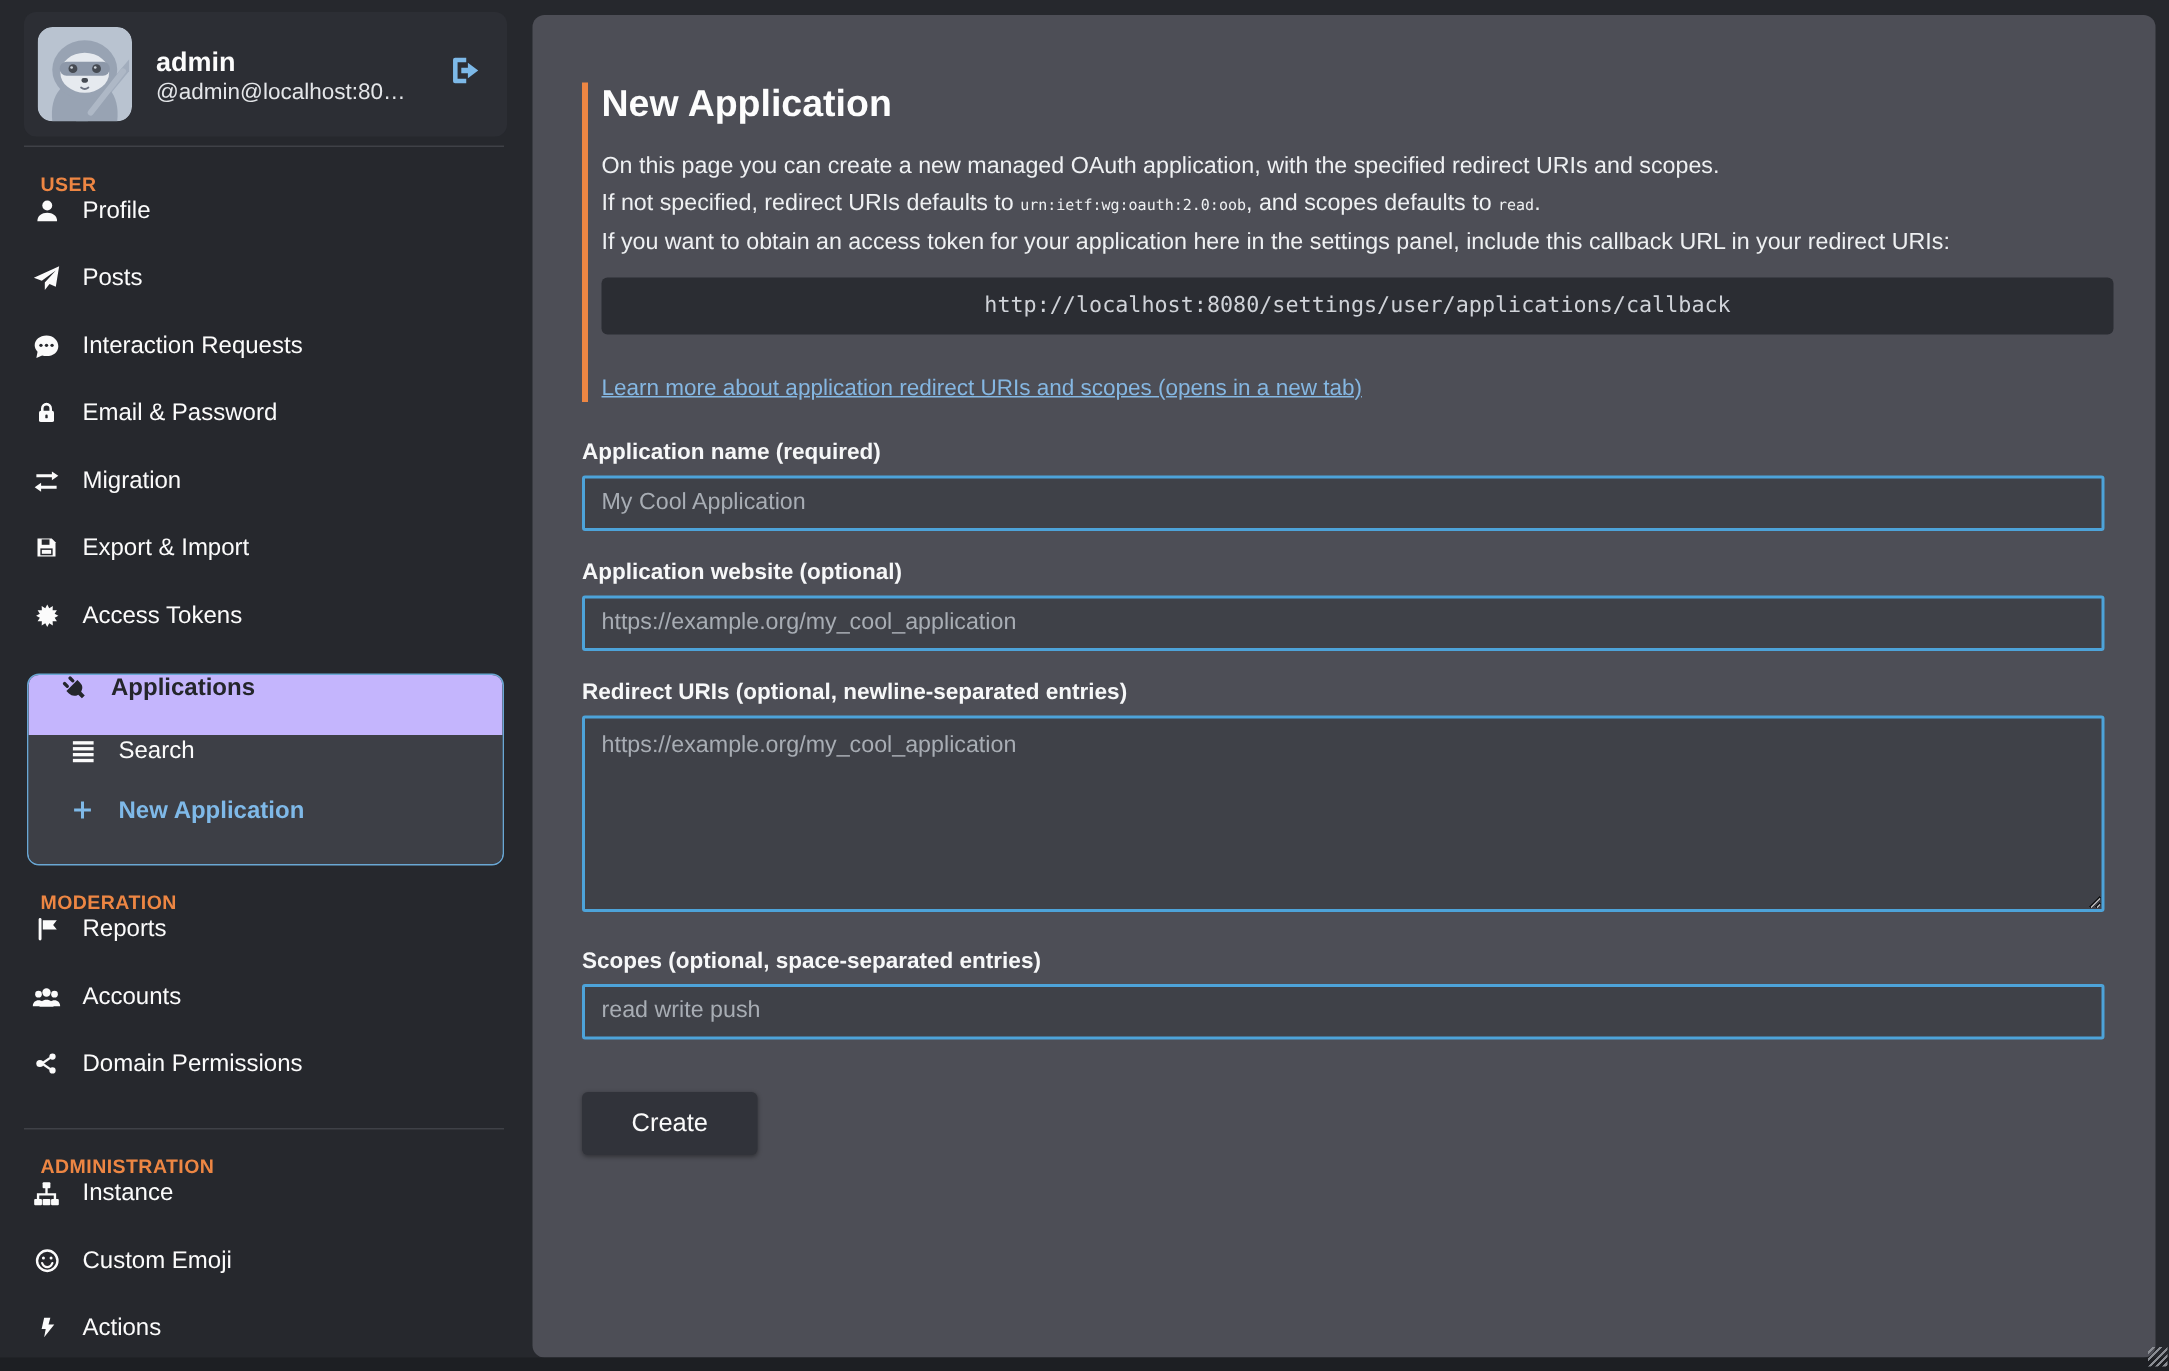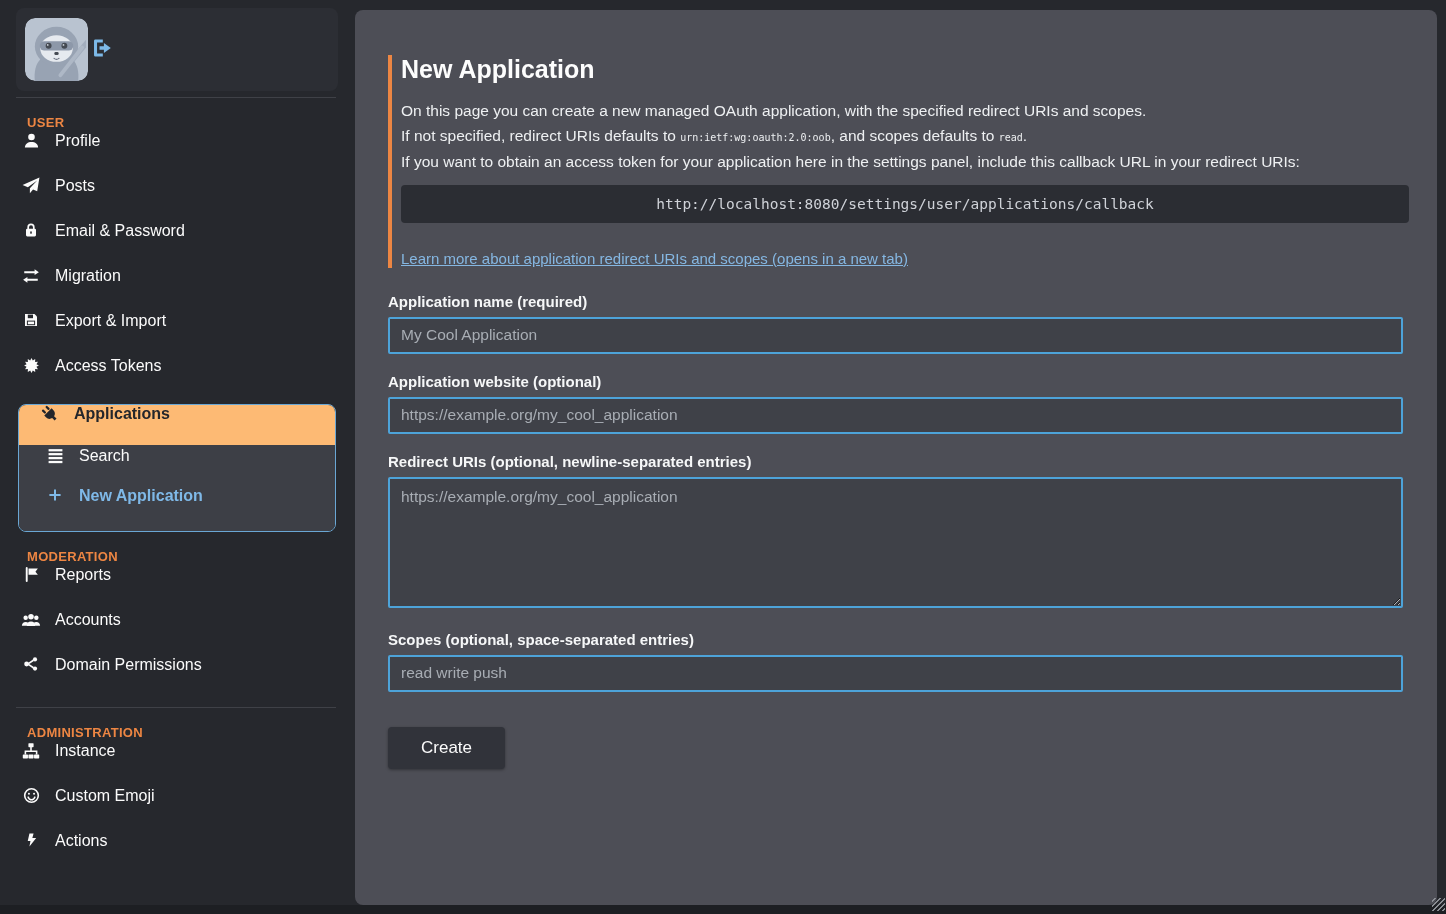--- a/index.html
+++ b/index.html
@@ -35,21 +35,21 @@
     font-size:16px; cursor:pointer;
   }
   .nav-icon { width:24px; display:flex; justify-content:center; align-items:center; margin-right:12px; flex:0 0 24px; }
   .nav-icon svg { display:block; }
 
   .app-block {
     margin-left:18px; width:318px; border:1.5px solid #6aa7d4; border-radius:8px;
     overflow:hidden; margin-top:2px; margin-bottom:4px;
   }
   .app-block .nav-active {
-    background:#fdba74; color:#24262b; font-weight:bold; height:40px;
+    background:#c4b5fd; color:#24262b; font-weight:bold; height:40px;
   }
   .submenu { background:#3d3f46; padding:2px 0 4px 0; }
   .submenu .nav-item { height:40px; padding-left:24px; }
   .submenu .nav-new { color:#7fb9e8; font-weight:bold; }
 
   
   .main {
     flex:1; margin:10px 9px 0 17px; height:895px;
     background:#4d4e56; border-radius:8px;
     padding:45px 35px 0 33px; overflow:hidden;
@@ -111,20 +111,24 @@
           <rect x="15" y="23.5" width="34" height="9.5" rx="4.7" fill="#8d98a9"></rect>
           <circle cx="24" cy="28.2" r="3" fill="#454a52"></circle>
           <circle cx="40" cy="28.2" r="3" fill="#454a52"></circle>
           <circle cx="23.1" cy="27.4" r="0.9" fill="#cdd3da"></circle>
           <circle cx="39.1" cy="27.4" r="0.9" fill="#cdd3da"></circle>
           <rect x="29.8" y="34.5" width="4.4" height="3.2" rx="1.4" fill="#454a52"></rect>
           <path d="M29.5 41 q2.5 2 5 0" stroke="#6b7280" stroke-width="1.2" fill="none" stroke-linecap="round"></path>
           <path d="M36 58 L58 30" stroke="#aeb8c6" stroke-width="4" stroke-linecap="round"></path>
         </svg>
       </div>
+      <div class="user-info">
+        <div class="user-name">admin</div>
+        <div class="user-handle">@admin@localhost:80…</div>
+      </div>
       <div class="logout-btn">
         <span>
           <svg width="24" height="22" viewBox="0 0 16 16" fill="currentColor">
             <path d="M8.6 1.8v2.2H4.4v8h4.2v2.2H3.2a1 1 0 0 1-1-1V2.8a1 1 0 0 1 1-1z"></path>
             <path d="M9.4 4.3 14.4 8l-5 3.7V9.3H6.2V6.7h3.2z"></path>
           </svg>
         </span>
       </div>
     </div>
 
@@ -144,20 +148,31 @@
 
     <div class="nav-item">
       <span class="nav-icon">
         <svg width="18" height="18" viewBox="0 0 16 16" fill="currentColor">
           <path d="M15.5.5.5 7.2l4.7 1.9L13.5 3 7 10v4.5L9.8 11l3.7 1.6z"></path>
         </svg>
       </span>
       <span>Posts</span>
     </div>
 
+    <div class="nav-item">
+      <span class="nav-icon">
+        <svg width="18" height="18" viewBox="0 0 16 16" fill="currentColor">
+          <path d="M8 1.5c-4 0-7 2.5-7 5.8 0 1.5.7 2.8 1.7 3.8L2 14.8l3.4-1.4c.8.2 1.7.3 2.6.3 4 0 7-2.5 7-5.9S12 1.5 8 1.5z"></path>
+          <circle cx="4.7" cy="7.3" r="1" fill="#26282d"></circle>
+          <circle cx="8" cy="7.3" r="1" fill="#26282d"></circle>
+          <circle cx="11.3" cy="7.3" r="1" fill="#26282d"></circle>
+        </svg>
+      </span>
+      <span>Interaction Requests</span>
+    </div>
 
     <div class="nav-item">
       <span class="nav-icon">
         <svg width="16" height="16" viewBox="0 0 16 16">
           <path d="M5.2 7.2V5.2a2.8 2.8 0 0 1 5.6 0v2" fill="none" stroke="currentColor" stroke-width="1.7"></path>
           <rect x="3" y="6.8" width="10" height="7.6" rx="1.3" fill="currentColor"></rect>
           <rect x="7.2" y="9.3" width="1.6" height="2.6" rx="0.8" fill="#26282d"></rect>
         </svg>
       </span>
       <span>Email &amp; Password</span>

